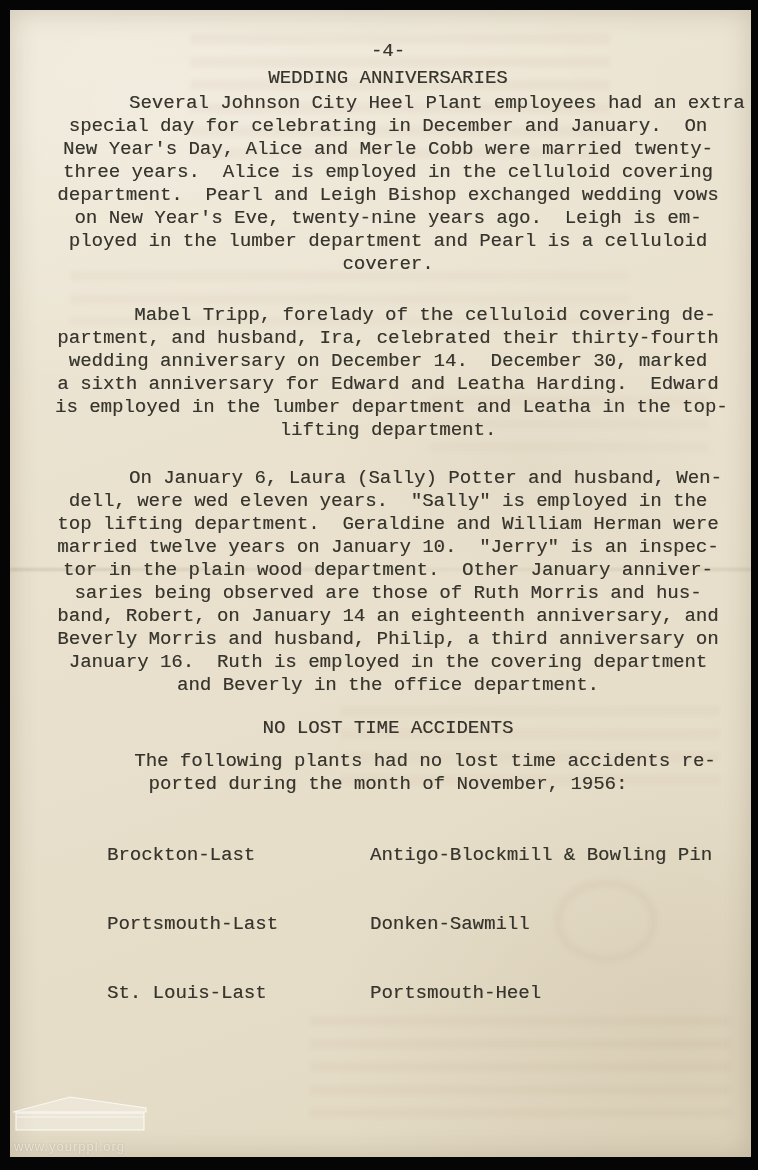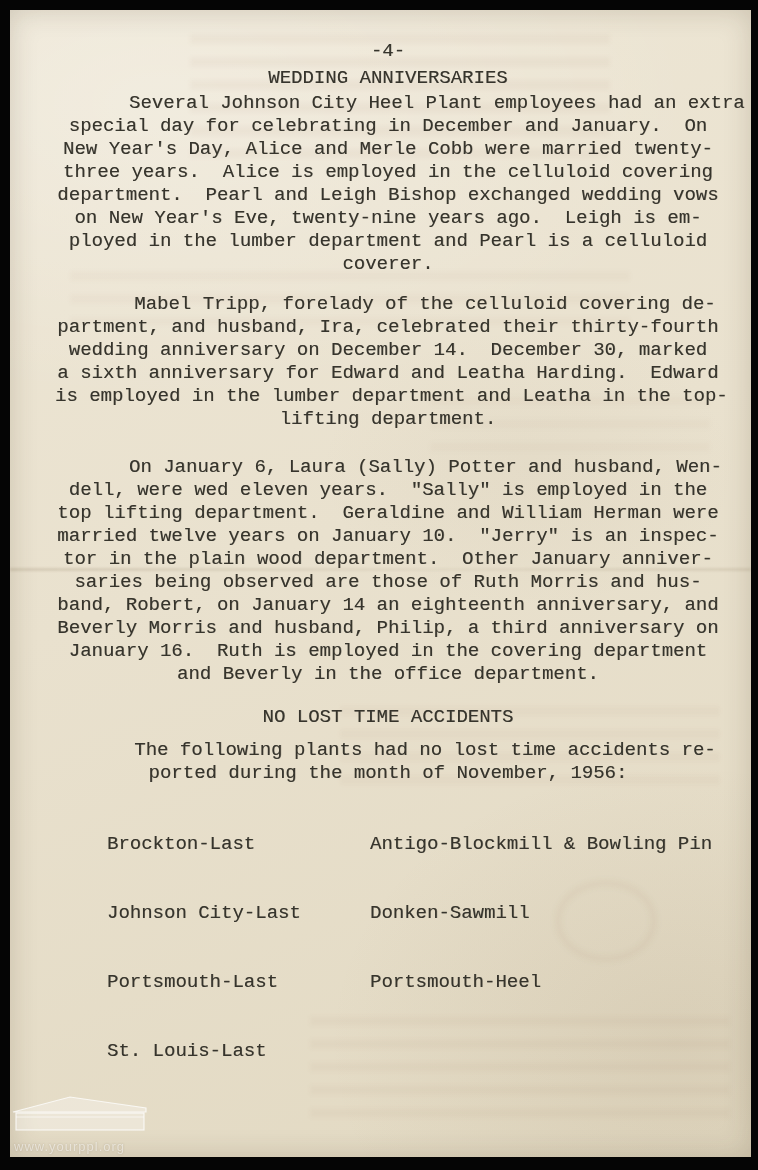--- a/index.html
+++ b/index.html
@@ -44,21 +44,21 @@
     padding:24px 30px 0 45px;box-sizing:border-box;
     font-size:19px;line-height:23px;color:#36342c;
     text-shadow:0.4px 0.4px 0 rgba(54,52,44,0.45);
   }
   .txt{white-space:pre;text-align:center;}
   .center{text-align:center;}
   .pagenum{margin-top:6px;}
   .h1{margin-top:4px;}
   .para{text-indent:74px;}
   .p1{margin-top:2px;}
-  .p2{margin-top:17px;}
+  .p2{margin-top:28px;}
   .p3{margin-top:25px;font-family:Liberation Mono, monospace;}
   .p4{margin-top:27px;}
   .h2{margin-top:20px;}
   .p5{margin-top:10px;}
   .plants{display:flex;margin-top:2px;margin-left:52px;}
   .col-left{width:263px;}
   .col-right{flex:1;}
   .plants div{white-space:pre;}
   
   .watermark{position:absolute;left:12px;top:1093px;width:170px;pointer-events:none;}
@@ -117,21 +117,20 @@
 
 
     <div class="txt center h2">NO LOST TIME ACCIDENTS</div>
 
     <div class="txt para p5">The following plants had no lost time accidents re-
 ported during the month of November, 1956:</div>
 
     <div class="plants">
       <div class="col-left">
         <div>Brockton-Last</div>
-        <div>Johnson City-Last</div>
         <div>Portsmouth-Last</div>
         <div>St. Louis-Last</div>
       </div>
       <div class="col-right">
         <div>Antigo-Blockmill &amp; Bowling Pin</div>
         <div>Donken-Sawmill</div>
         <div>Portsmouth-Heel</div>
       </div>
     </div>
 

